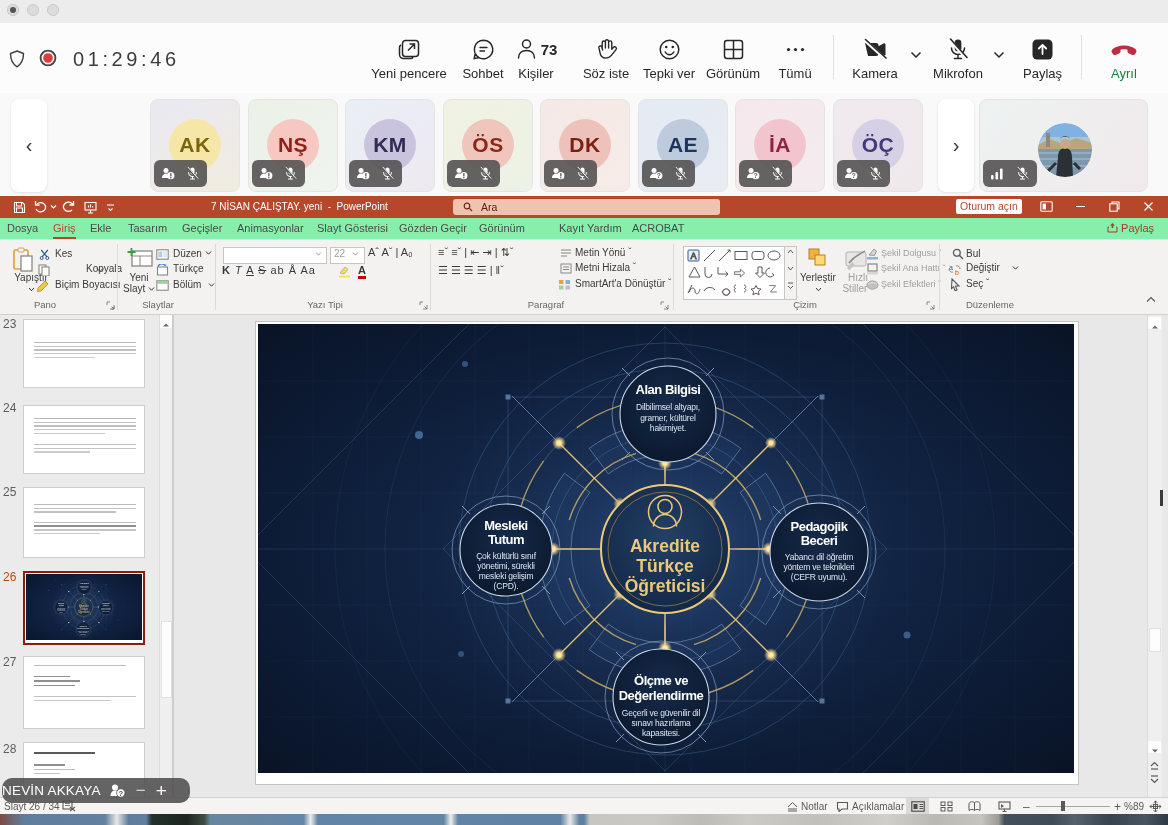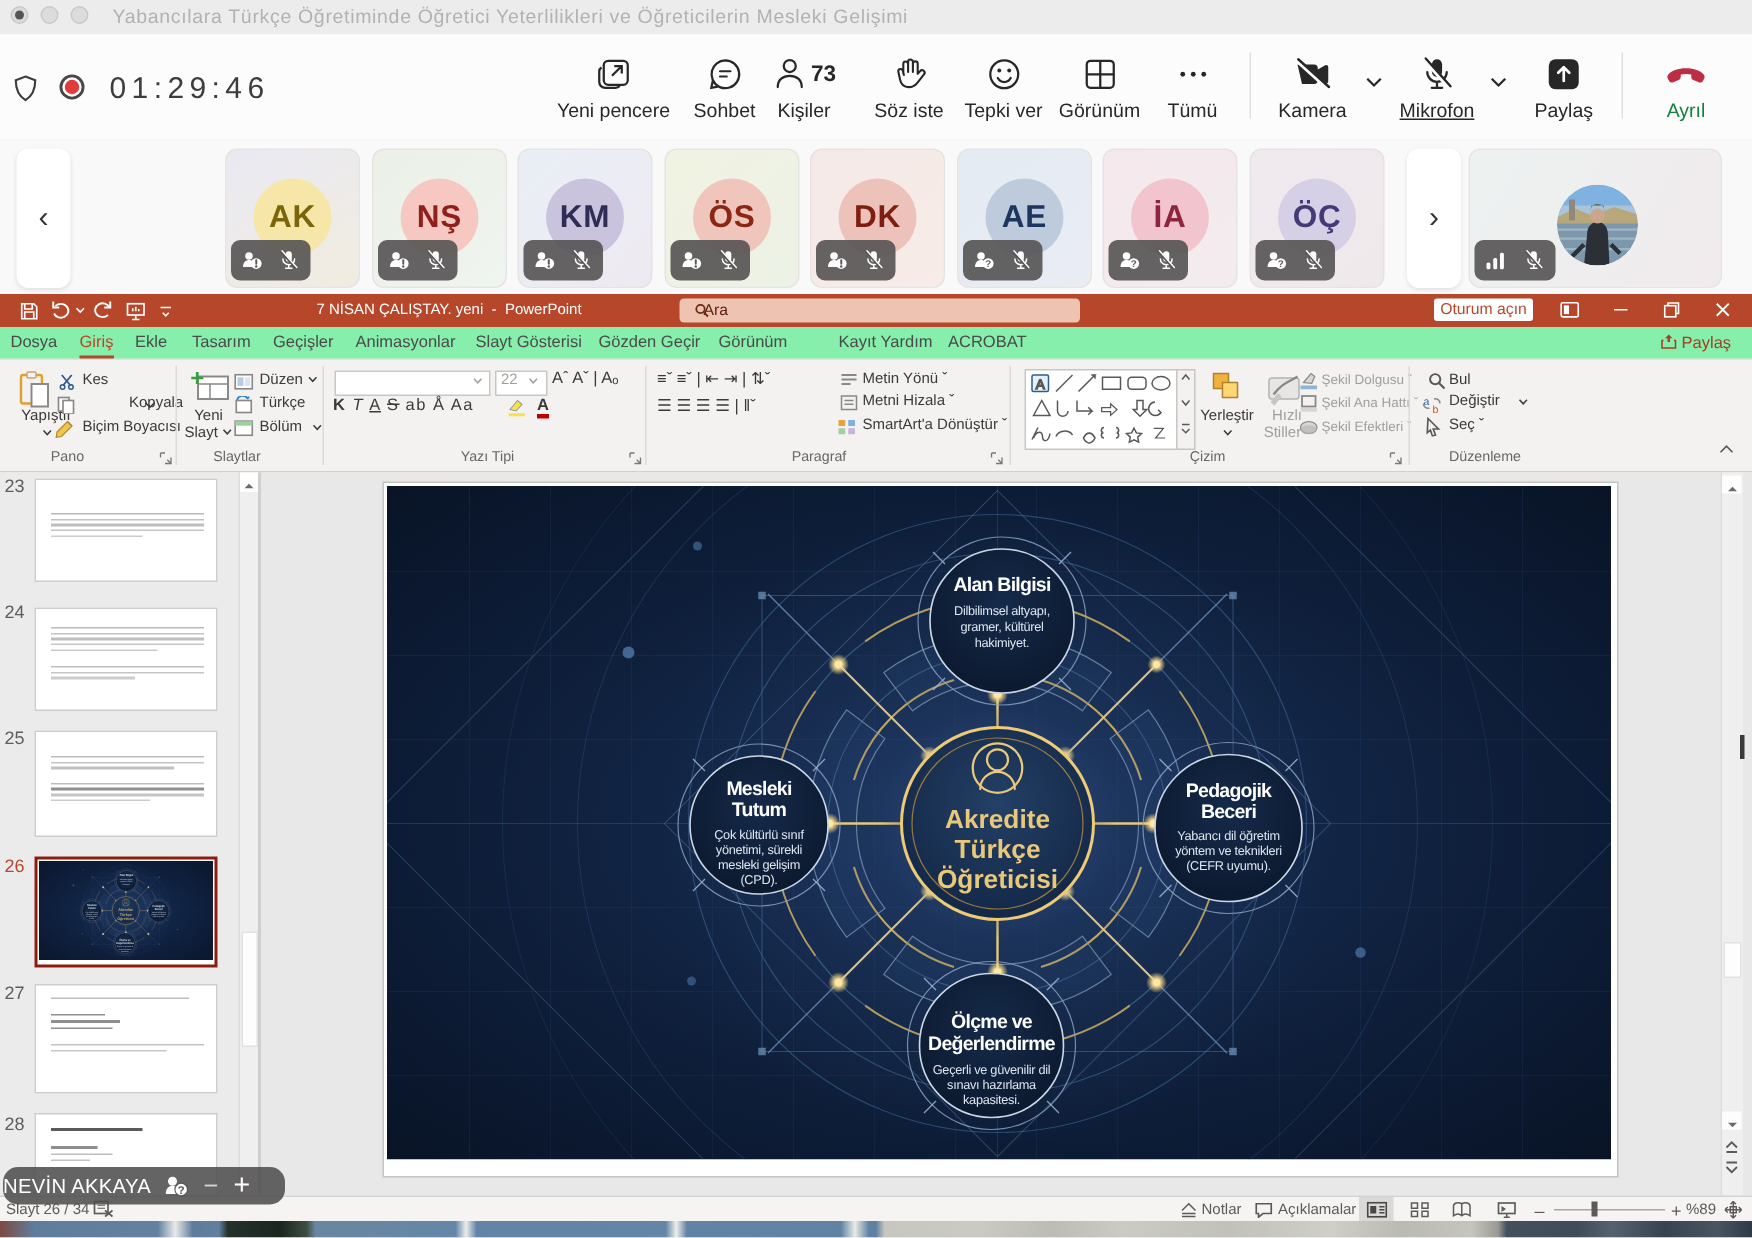--- a/index.html
+++ b/index.html
@@ -41,21 +41,20 @@
 </style>
 </head>
 <body>
 
 <div class="abs" id="mactop">
   <div class="abs tl" style="left:7px;">
       <div style="width:6px;height:6px;border-radius:50%;background:#555;margin:2px auto;"></div>
     </div>
   <div class="abs tl" style="left:27px;"></div>
   <div class="abs tl" style="left:47px;"></div>
-  <div class="abs" id="mactitle">Yabancılara Türkçe Öğretiminde Öğretici Yeterlilikleri ve Öğreticilerin Mesleki Gelişimi</div>
 </div>
 
 <div class="abs" id="toolbar">
   <svg class="abs" style="left:9px;top:27px;" width="16" height="18" viewBox="0 0 16 18">
       <path d="M8 1 L14.5 3.5 C14.5 9.5 12.5 14 8 16.8 C3.5 14 1.5 9.5 1.5 3.5 Z" fill="none" stroke="#3d3d3d" stroke-width="1.4"></path>
     </svg>
   <svg class="abs" style="left:39px;top:26px;" width="18" height="18" viewBox="0 0 18 18">
       <circle cx="9" cy="9" r="7.4" fill="none" stroke="#474747" stroke-width="1.9"></circle>
       <circle cx="9" cy="9" r="4.8" fill="#e03c3c"></circle>
     </svg>
@@ -121,21 +120,21 @@
     <svg class="ic" width="27" height="25" viewBox="0 0 27 25">
         <path d="M3 6 h11 a2.5 2.5 0 0 1 2.5 2.5 v.8 l5 -2.8 a1.3 1.3 0 0 1 2 1.1 v9.8 a1.3 1.3 0 0 1 -2 1.1 l-5 -2.8 v.8 a2.5 2.5 0 0 1 -2.5 2.5 H6" fill="#272727"></path>
         <path d="M2.5 3 L23 21.5" stroke="#fcfcfc" stroke-width="3.2"></path>
         <path d="M3.5 2.5 L24 21" stroke="#272727" stroke-width="1.6" stroke-linecap="round"></path>
       </svg>
     Kamera
   </div>
   <svg class="abs" style="left:910px;top:28px;" width="12" height="8" viewBox="0 0 12 8">
       <path d="M1.5 1.5 L6 6 L10.5 1.5" fill="none" stroke="#272727" stroke-width="1.5"></path>
     </svg>
-  <div class="tbtn" style="left:925px;top:14px;width:66px;text-decoration:underline;">
+  <div class="tbtn" style="left:925px;top:14px;width:66px;">
     <svg class="ic" width="22" height="25" viewBox="0 0 22 25">
         <path d="M11 2.5 a3.4 3.4 0 0 1 3.4 3.4 v5 a3.4 3.4 0 0 1 -6.8 0 v-5 A3.4 3.4 0 0 1 11 2.5 z" fill="#272727"></path>
         <path d="M4.5 11 a6.5 6.5 0 0 0 13 0 M11 17.5 V21 M7.5 21.5 h7" fill="none" stroke="#272727" stroke-width="1.5" stroke-linecap="round"></path>
         <path d="M2.5 2.5 L19 21" stroke="#fcfcfc" stroke-width="3.2"></path>
         <path d="M3.5 2 L20 20.5" stroke="#272727" stroke-width="1.6" stroke-linecap="round"></path>
       </svg>
     Mikrofon
   </div>
   <svg class="abs" style="left:993px;top:28px;" width="12" height="8" viewBox="0 0 12 8">
       <path d="M1.5 1.5 L6 6 L10.5 1.5" fill="none" stroke="#272727" stroke-width="1.5"></path>
@@ -355,21 +354,21 @@
       <rect x="1" y="1.5" width="11" height="7.5" fill="none" stroke="#fff" stroke-width="1.1"></rect>
       <path d="M6.5 9 v2.5 M4 12 h5 M4.5 6.5 v-2 M6.5 6.5 V3.5 M8.5 6.5 V5" stroke="#fff" stroke-width="1.1"></path>
     </svg>
   <svg class="abs" style="left:106px;top:7px;" width="9" height="9" viewBox="0 0 9 9">
       <path d="M1 2 h7 M2.5 5.5 L4.5 7.5 L6.5 5.5" fill="none" stroke="#fff" stroke-width="1.1"></path>
     </svg>
   <span class="abs" id="ppttitle">7 NİSAN ÇALIŞTAY. yeni&nbsp; -&nbsp; PowerPoint</span>
   <span class="abs" id="search"><svg style="position:absolute;left:10px;top:3px;" width="10" height="10" viewBox="0 0 10 10">
         <circle cx="4" cy="4" r="2.8" fill="none" stroke="#6b2a16" stroke-width="1.2"></circle>
         <path d="M6.2 6.2 L9 9" stroke="#6b2a16" stroke-width="1.2"></path>
-      </svg><span style="margin-left:16px;">Ara</span></span>
+      </svg><span style="margin-left:28px;">Ara</span></span>
   <span class="abs" style="left:956px;top:3px;width:66px;height:15px;background:#fff;border-radius:2px;color:#b7472a;font-size:10.5px;text-align:center;line-height:15px;">Oturum açın</span>
   <svg class="abs" style="left:1040px;top:5px;" width="13" height="11" viewBox="0 0 13 11">
       <rect x=".8" y=".8" width="11.4" height="9.4" rx="1" fill="none" stroke="#fff" stroke-width="1.1"></rect>
       <rect x="2.6" y="2.6" width="3.4" height="5.8" fill="#fff"></rect>
     </svg>
   <span class="abs" style="left:1076px;top:10px;width:9px;height:1.4px;background:#fff;"></span>
   <svg class="abs" style="left:1109px;top:5px;" width="11" height="11" viewBox="0 0 11 11">
       <rect x=".8" y="2.8" width="7.4" height="7.4" fill="none" stroke="#fff" stroke-width="1.1"></rect>
       <path d="M3 2.8 V1 h7 v7 h-1.8" fill="none" stroke="#fff" stroke-width="1.1"></path>
     </svg>

